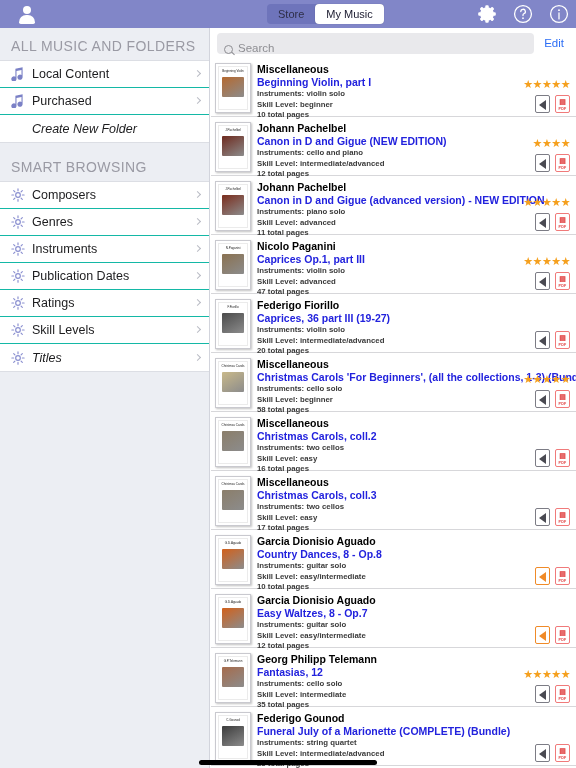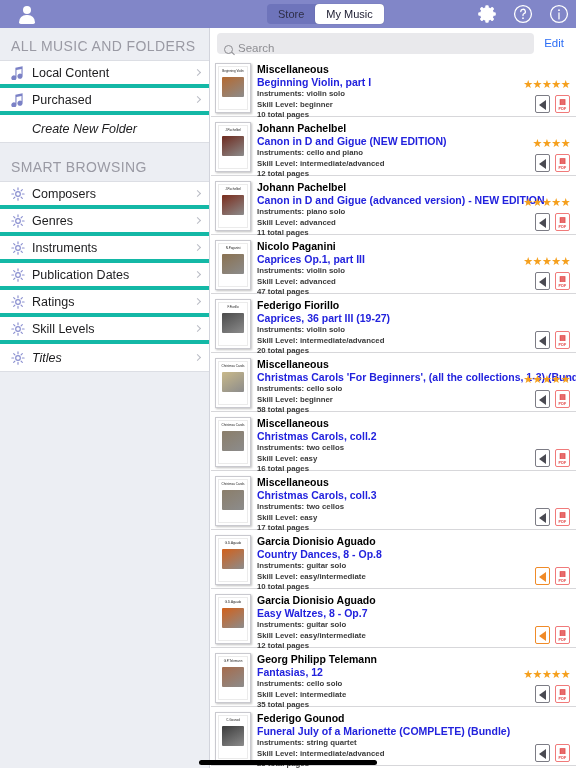--- a/index.html
+++ b/index.html
@@ -66,21 +66,21 @@
   }
   .sec-head {
     font-size: 14px; letter-spacing: .4px;
     color: #9a9aa4; text-transform: uppercase;
     padding: 10px 0 6px 11px;
   }
   .side-group { background: #ffffff; border-top: 1px solid #dcdee4; border-bottom: 1px solid #dcdee4; }
   .side-item {
     height: 27px; display: flex; align-items: center;
     padding-left: 11px; position: relative;
-    border-bottom: 4px solid #14b8a6;
+    border-bottom: 1px solid #14b8a6;
     background: #fff;
   }
   .side-item:last-child { border-bottom: none; font-style: italic; }
   .side-item .label { font-size: 12.5px; color: #1c1c1e; }
   .side-item .ico { width: 21px; display: flex; align-items: center; }
   .side-item .indent { width: 21px; }
   .chev {
     position: absolute; right: 9px; top: 50%;
     width: 5px; height: 5px; margin-top: -3px;
     border-right: 1.3px solid #b9bbc4;

